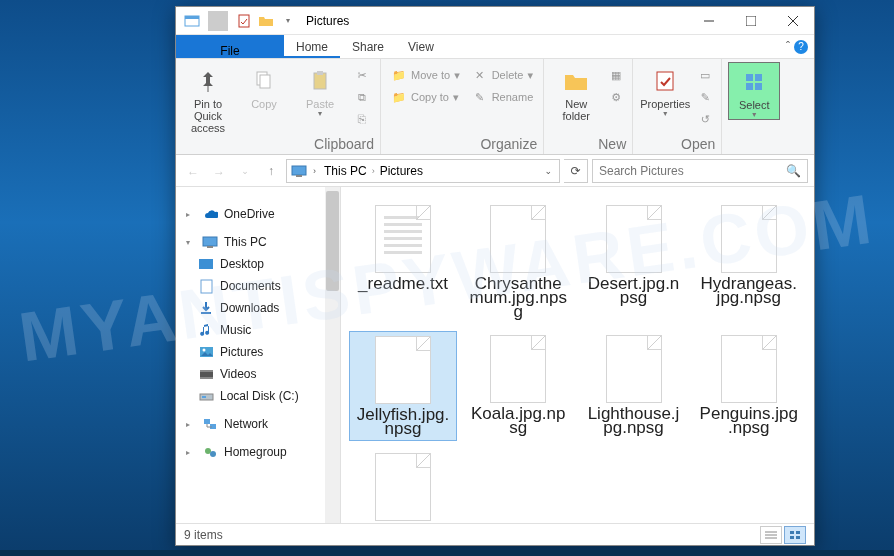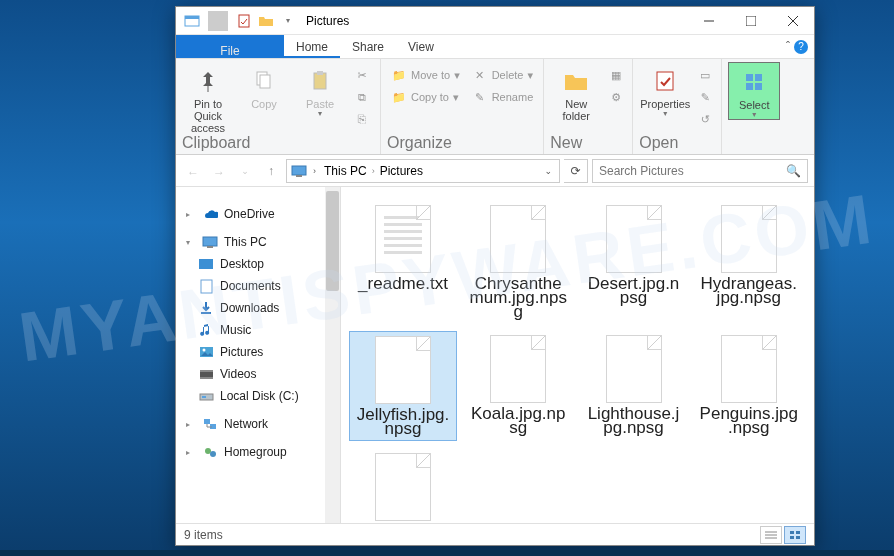--- a/index.html
+++ b/index.html
@@ -47,36 +47,36 @@
     .titlebar .qat { display:flex; align-items:center; gap:2px; }
     .titlebar .qat span { width:20px; height:20px; display:inline-flex; align-items:center; justify-content:center; }
     .titlebar .sep { width:1px; height:16px; background:#ccc; margin:0 4px; }
     .titlebar .title { margin-left: 8px; color:#000; }
     .titlebar .spacer { flex:1; }
     .winbtn { width:42px; height:28px; display:inline-flex; align-items:center; justify-content:center; color:#333; }
 
     
     .tabs { height:24px; display:flex; border-bottom:1px solid #e0e0e0; }
     .tab { padding:0 12px; line-height:24px; color:#404040; }
-    .tab.file { background:#1976d6; color:#e5e5e5; }
+    .tab.file { background:#1976d6; color:#000000; }
     .tab.active { border-bottom:2px solid #1976d6; }
     .tabs .spacer { flex:1; }
     .tab-collapse { padding:0 6px; color:#666; display:flex; align-items:center; gap:4px; }
     .help-icon { width:14px; height:14px; border-radius:50%; background:#1e88e5; color:#fff; text-align:center; line-height:14px; font-size:10px; display:inline-block; }
 
     
     .ribbon {
       height: 96px;
       background: #f5f6f7;
       border-bottom: 1px solid #d0d0d0;
       display:flex;
     }
     .group { border-right:1px solid #e0e0e0; display:flex; flex-direction:column; padding:3px 6px 0; }
     .group-content { display:flex; gap:4px; flex:1; align-items:flex-start; }
-    .group-label { text-align:left; font-size:16px; color:#777; padding-bottom:2px; }
+    .group-label { text-align:right; font-size:14px; color:#777; padding-bottom:2px; }
     .bigbtn { width:52px; display:flex; flex-direction:column; align-items:center; text-align:center; font-size:11px; color:#444; padding-top:2px; }
     .bigbtn .ico { height:34px; display:flex; align-items:center; justify-content:center; font-size:22px; }
     .bigbtn.disabled, .smlist.disabled { color:#b5b5b5; }
     .bigbtn .drop { font-size:8px; color:#777; line-height:8px; }
     .smlist { display:flex; flex-direction:column; gap:2px; padding-top:3px; }
     .smbtn { display:flex; align-items:center; gap:4px; font-size:11px; color:#999; padding:2px 4px; }
     .smbtn .ico { width:16px; height:16px; display:inline-flex; align-items:center; justify-content:center; }
 
     
     .addressbar { height:32px; border-bottom:1px solid #e0e0e0; display:flex; align-items:center; padding:0 6px; gap:4px; }

